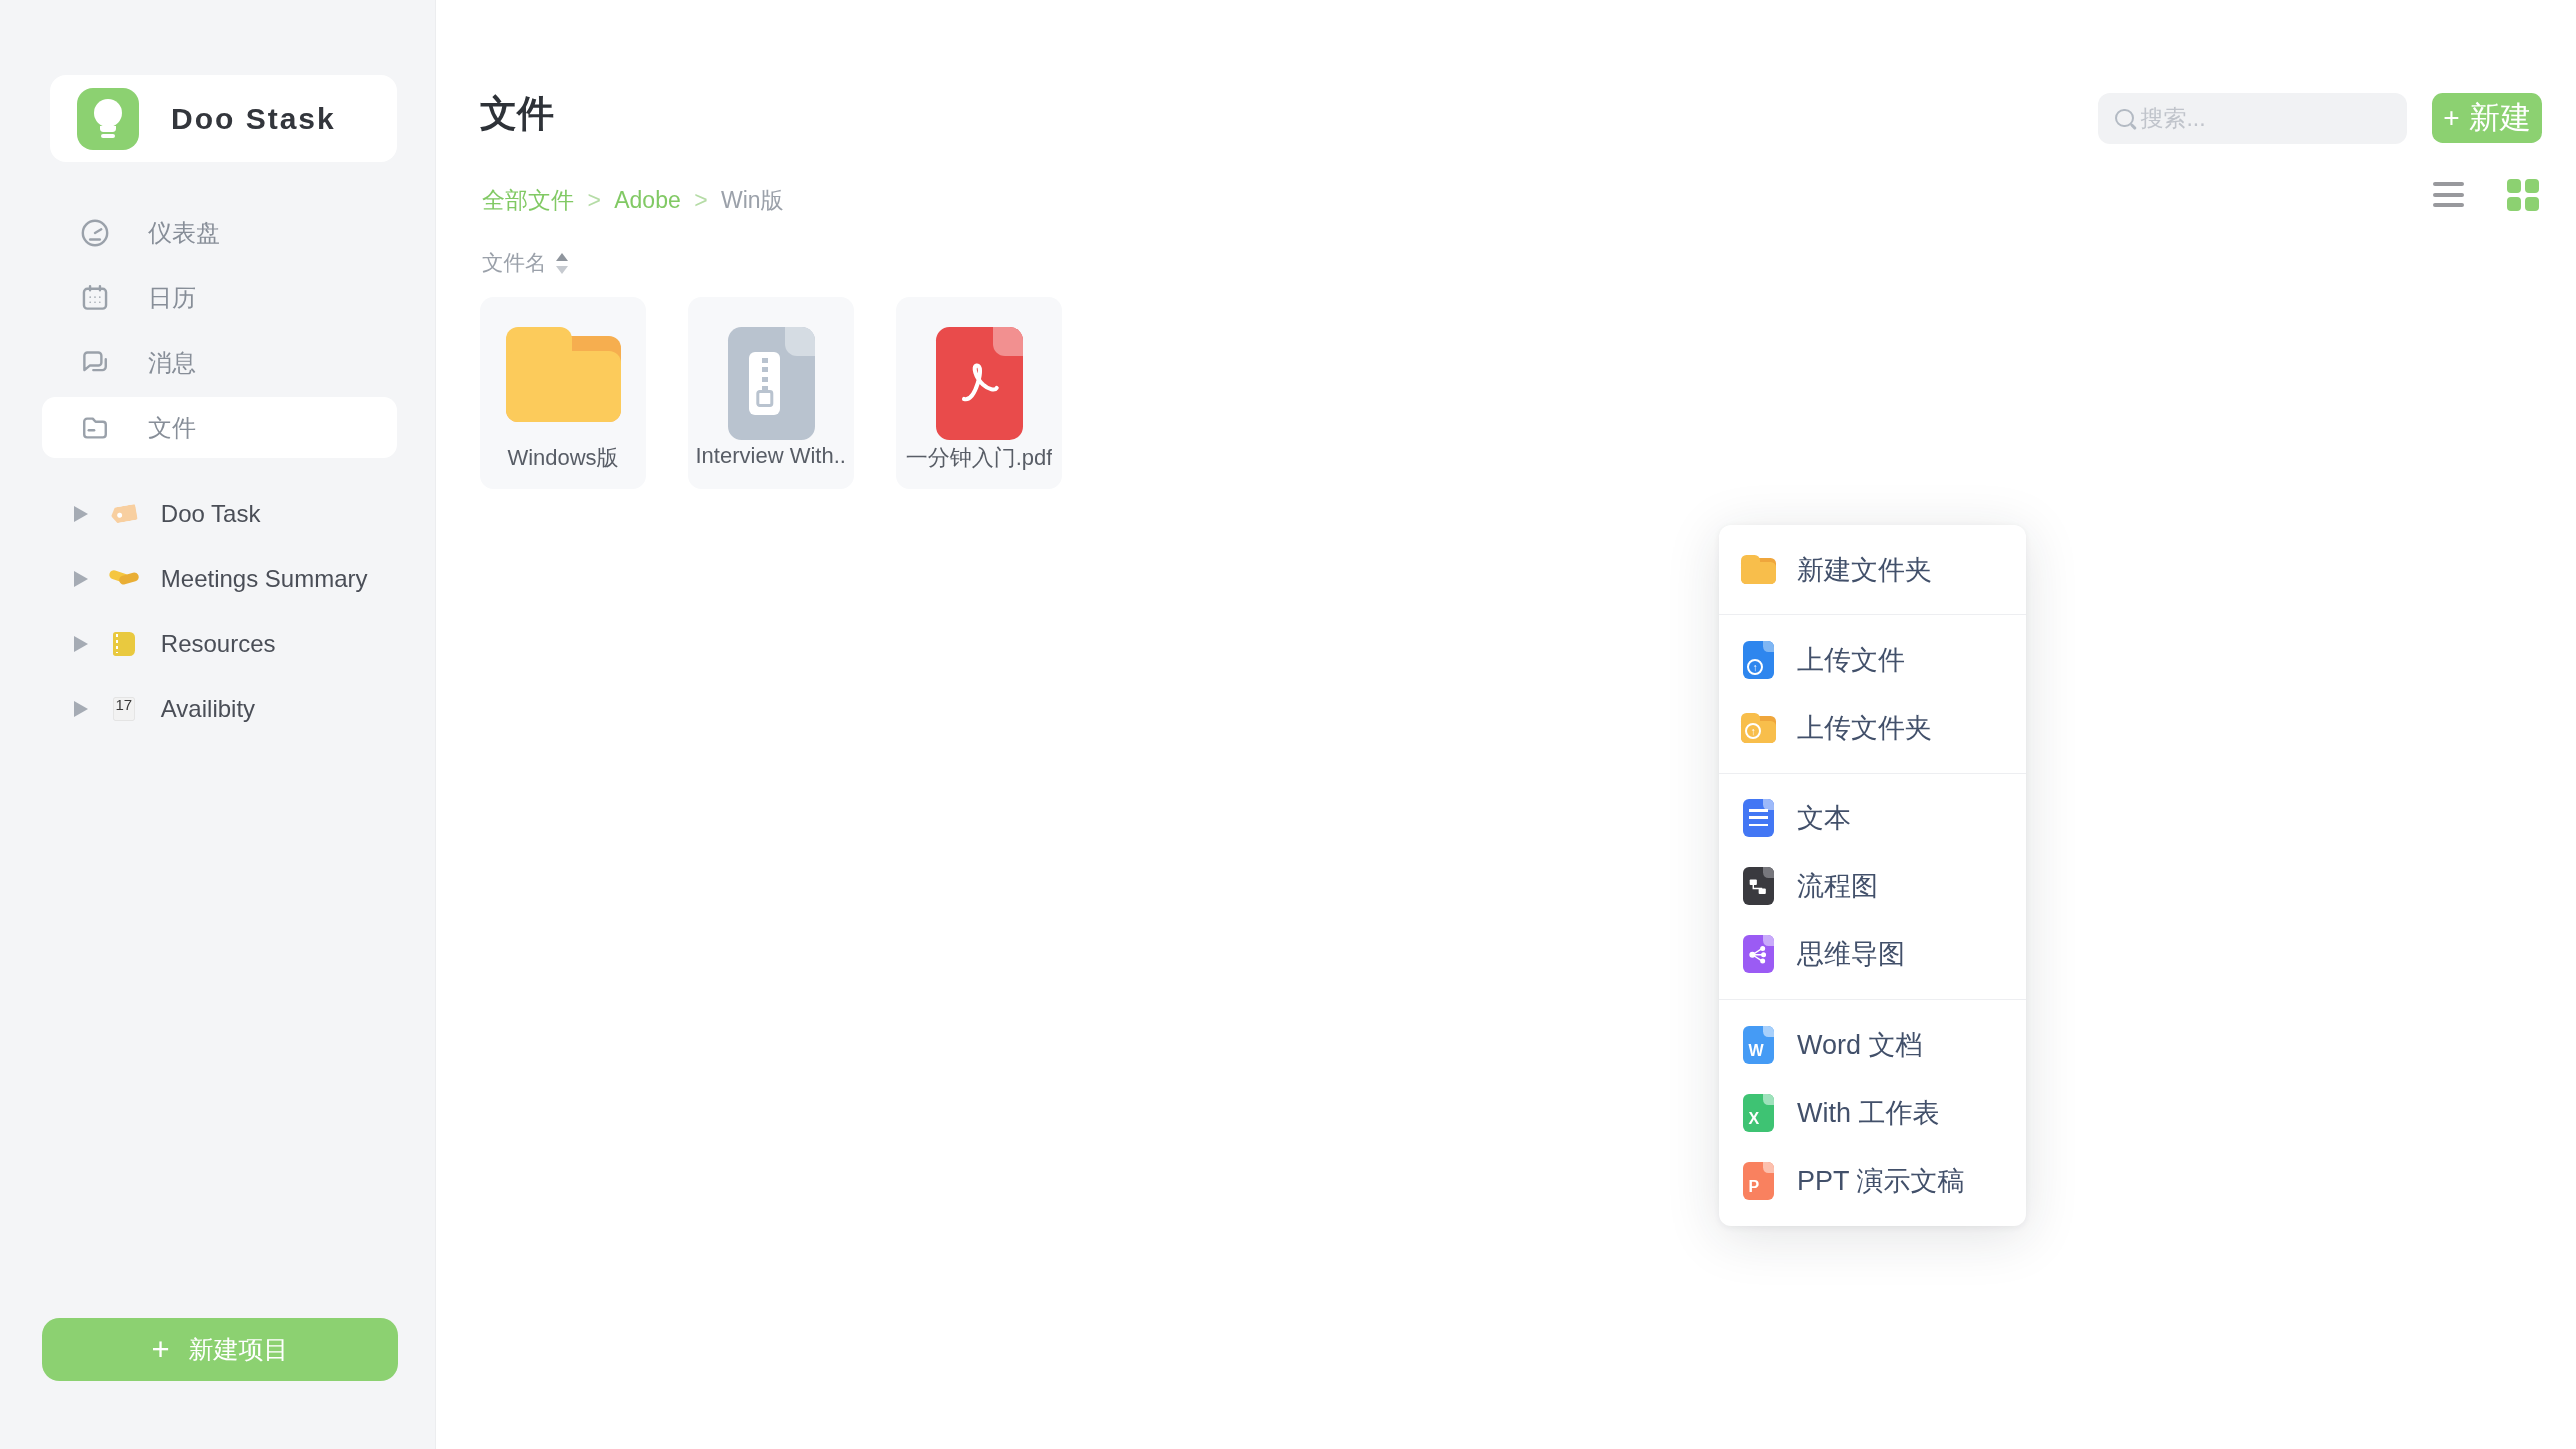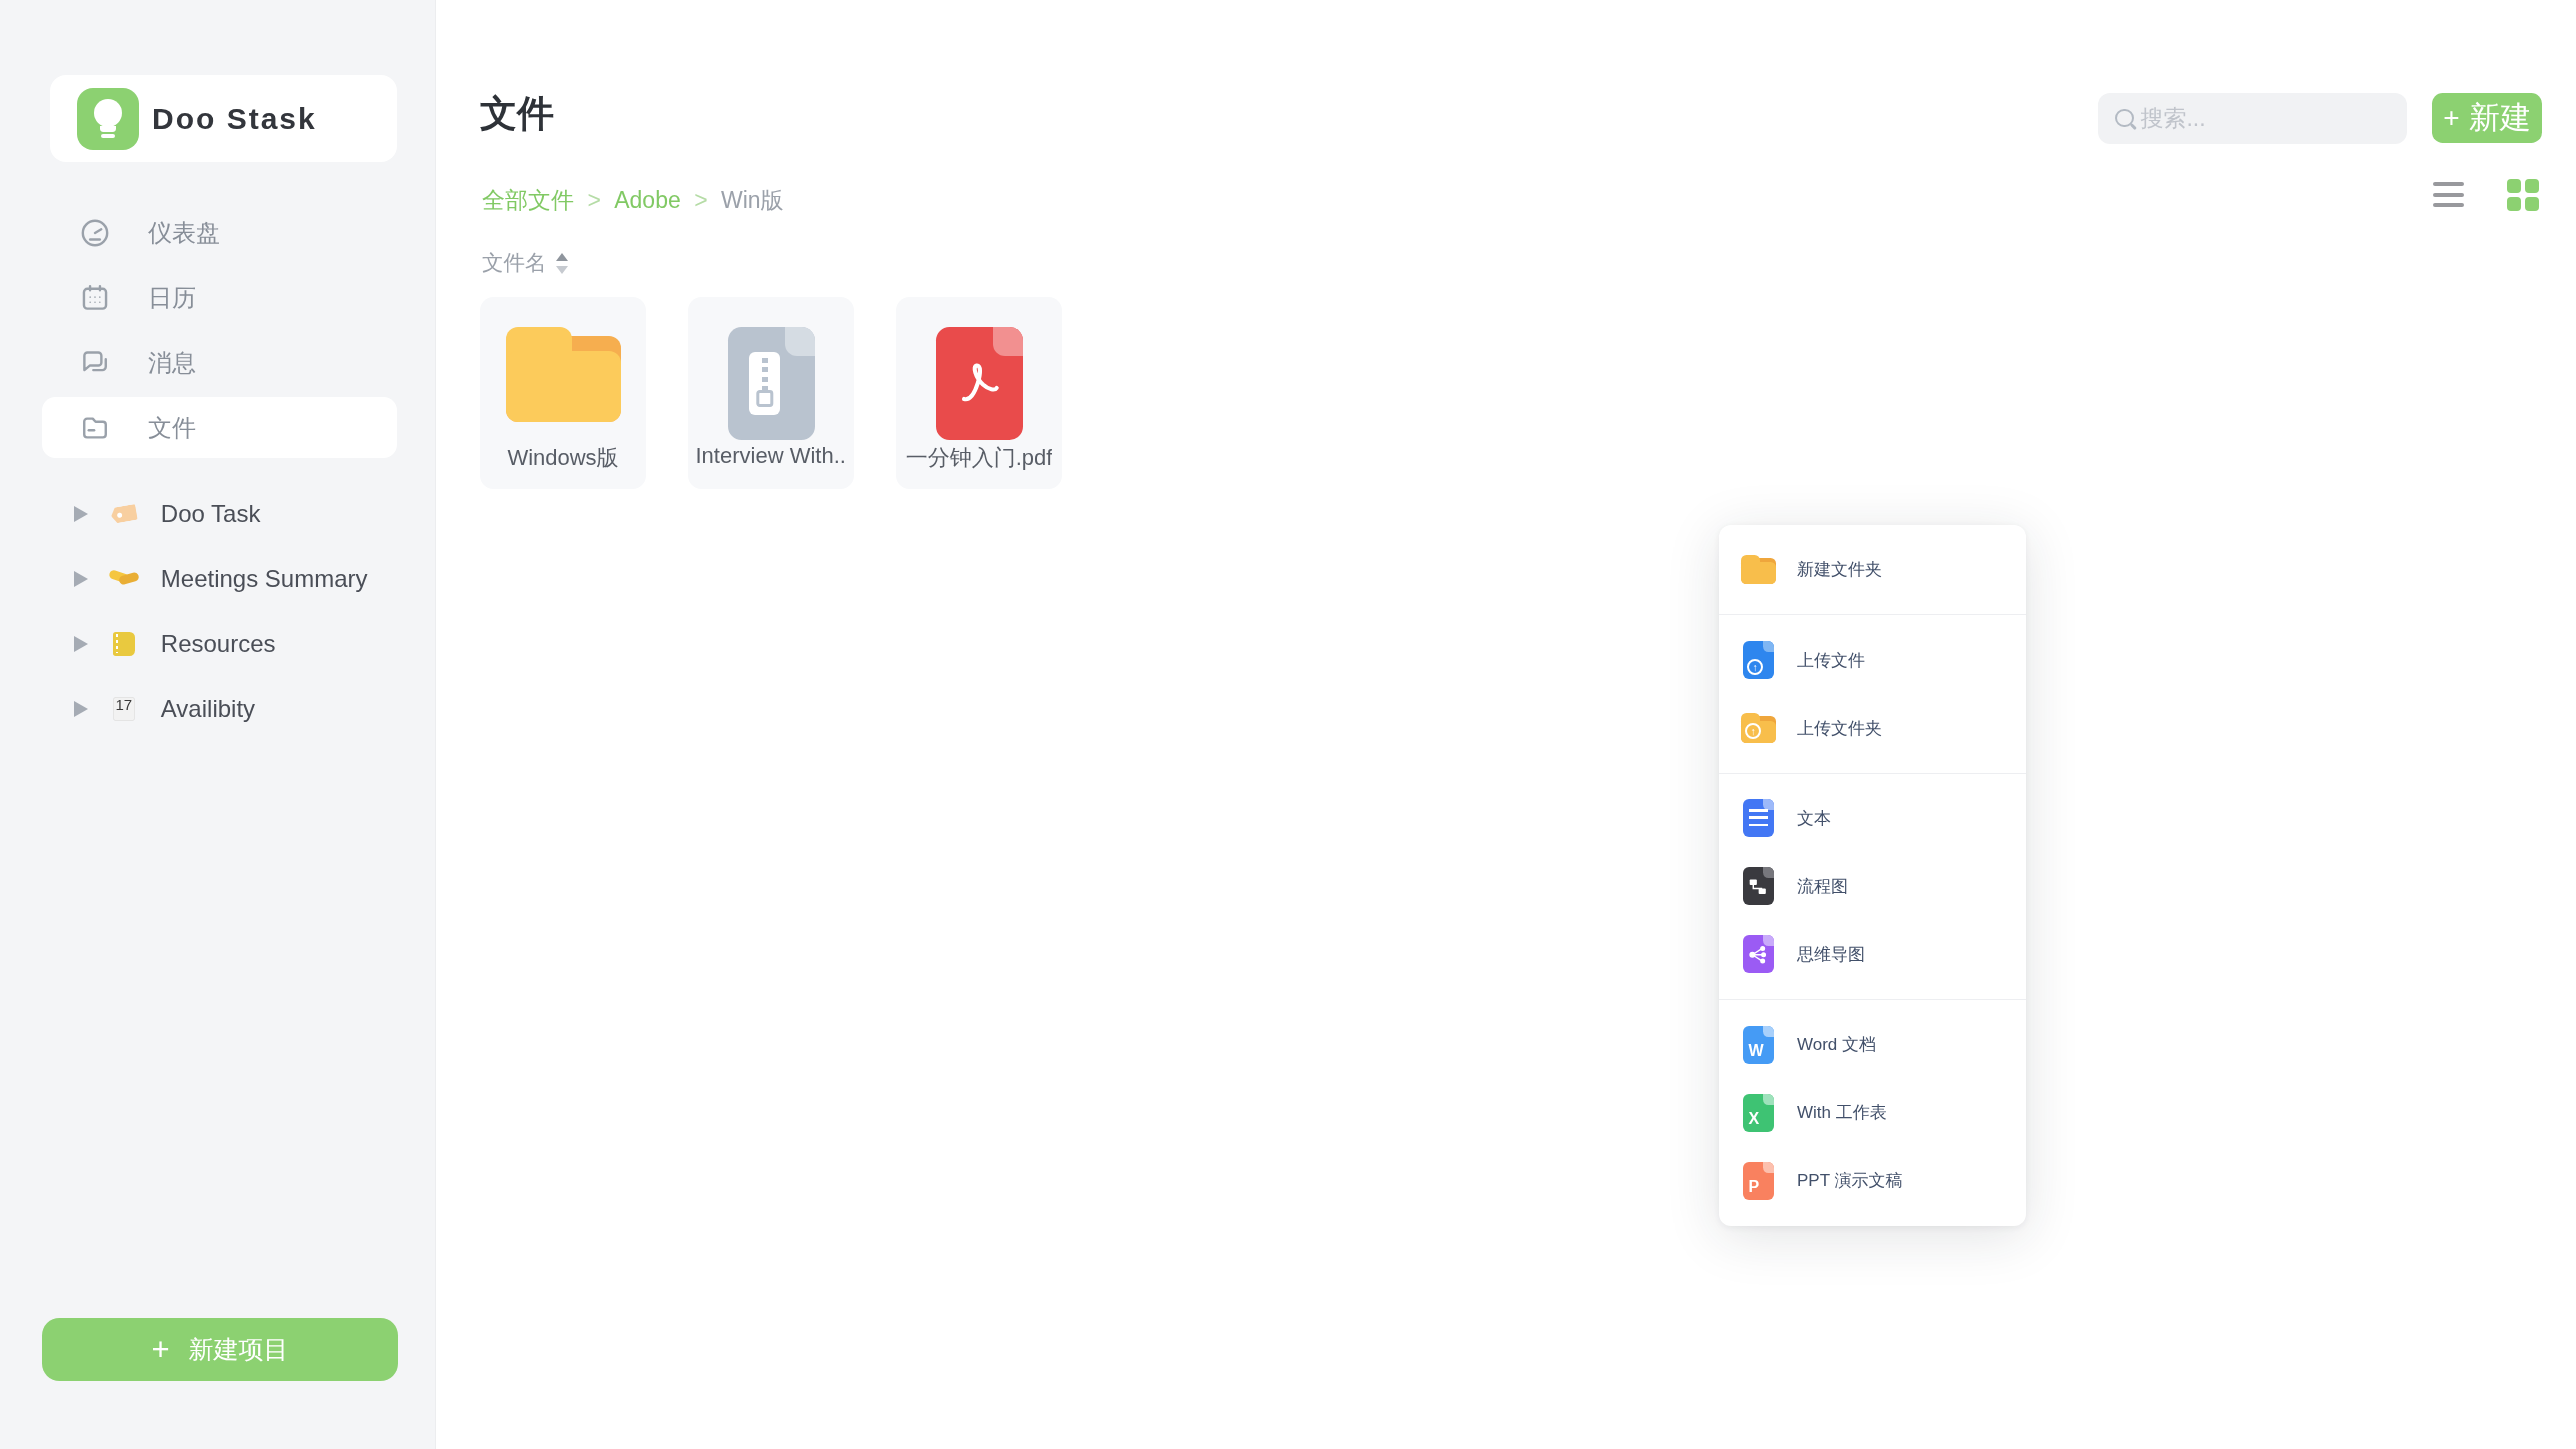--- a/index.html
+++ b/index.html
@@ -18,21 +18,21 @@
   html,body{width:2576px;height:1449px;overflow:hidden}
   body{position:relative;background:#fff;font-family:"Liberation Sans","DejaVu Sans",sans-serif;}
 
   
   .sidebar{position:absolute;left:0;top:0;width:436px;height:1449px;background:var(--sidebar-bg);border-right:1.3px solid #ECEDEF}
   .logo-card{position:absolute;left:50px;top:75px;width:347px;height:87px;background:#fff;border-radius:16px;display:flex;align-items:center;padding-left:27px}
   .logo-badge{width:62px;height:62px;border-radius:16px;background:var(--accent);display:flex;flex-direction:column;align-items:center;justify-content:center;gap:2.7px}
   .bulb-circle{width:28px;height:28px;background:#fff;border-radius:50%}
   .bulb-stem{width:16px;height:6px;background:#fff;border-radius:0 0 3.4px 3.4px;margin-top:-4px}
   .bulb-base{width:13.4px;height:3.4px;background:#fff;border-radius:2px}
-  .logo-title{margin-left:13px;font-size:30px;font-weight:700;color:#33363C;letter-spacing:2px}
+  .logo-title{margin-left:32px;font-size:30px;font-weight:700;color:#33363C;letter-spacing:2px}
 
   .nav{position:absolute;left:0;top:200px;width:436px}
   .nav-item{position:relative;height:65px;display:flex;align-items:center;padding-left:78px;cursor:pointer}
   .nav-item .row-bg{display:none}
   .nav-item.active .row-bg{display:block;position:absolute;left:42px;right:39px;top:2px;bottom:2px;background:#fff;border-radius:13.4px}
   .nav-icon{position:relative;width:34px;height:34px;margin-right:36px;display:flex;align-items:center;justify-content:center}
   .nav-icon svg{width:34px;height:34px;stroke:#9AA1AA;fill:none;stroke-width:1.7;stroke-linecap:round;stroke-linejoin:round}
   .nav-label{position:relative;font-size:24px;color:var(--gray-text)}
 
   .tree{position:absolute;left:0;top:481px;width:436px}
@@ -113,21 +113,21 @@
   .list-toggle i{width:31px;height:4px;background:#98999D;border-radius:2px}
   .grid-toggle{display:grid;grid-template-columns:14px 14px;grid-template-rows:14px 14px;gap:4px;cursor:pointer;padding:2.7px}
   .grid-toggle i{background:var(--accent);border-radius:4px}
 
   
   .menu{position:absolute;left:1719px;top:525px;width:307px;background:#fff;border-radius:12px;box-shadow:0 9.4px 54px rgba(30,35,44,.13),0 1.3px 6.7px rgba(30,35,44,.06)}
   .menu-section{padding:10.7px 0}
   .menu-section + .menu-section{border-top:1.3px solid var(--divider)}
   .menu-item{height:68px;display:flex;align-items:center;padding-left:21.5px;gap:21.5px;cursor:pointer}
   .menu-item .mi{width:35px;height:38px;display:flex;align-items:center;justify-content:center;flex:0 0 auto}
-  .menu-item .mlabel{font-size:17px;color:var(--menu-text)}
+  .menu-item .mlabel{font-size:27px;color:var(--menu-text)}
 
   .mfolder{position:relative;width:35px;height:29.5px}
   .mfolder .back{position:absolute;left:0;right:0;top:2.7px;bottom:0;background:#EFA63C;border-radius:5.4px}
   .mfolder .front{position:absolute;left:0;right:0;top:7.4px;bottom:0;background:#F8BE4B;border-radius:5.4px}
   .mfolder .tab{position:absolute;left:0;top:0;width:55%;height:60%;background:#F8BE4B;border-radius:5.4px}
   .mdoc{position:relative;width:31px;height:38px;border-radius:6px;overflow:hidden}
   .mdoc .fold{position:absolute;top:0;right:0;width:10.7px;height:10.7px;border-bottom-left-radius:5.4px}
   .mdoc-blue{background:#2E86EE}.mdoc-blue .fold{background:#7FB6F3}
   .mdoc-indigo{background:#4377F4}.mdoc-indigo .fold{background:#9DB9F9}
   .mdoc-dark{background:#3A3A3F}.mdoc-dark .fold{background:#77777D}

